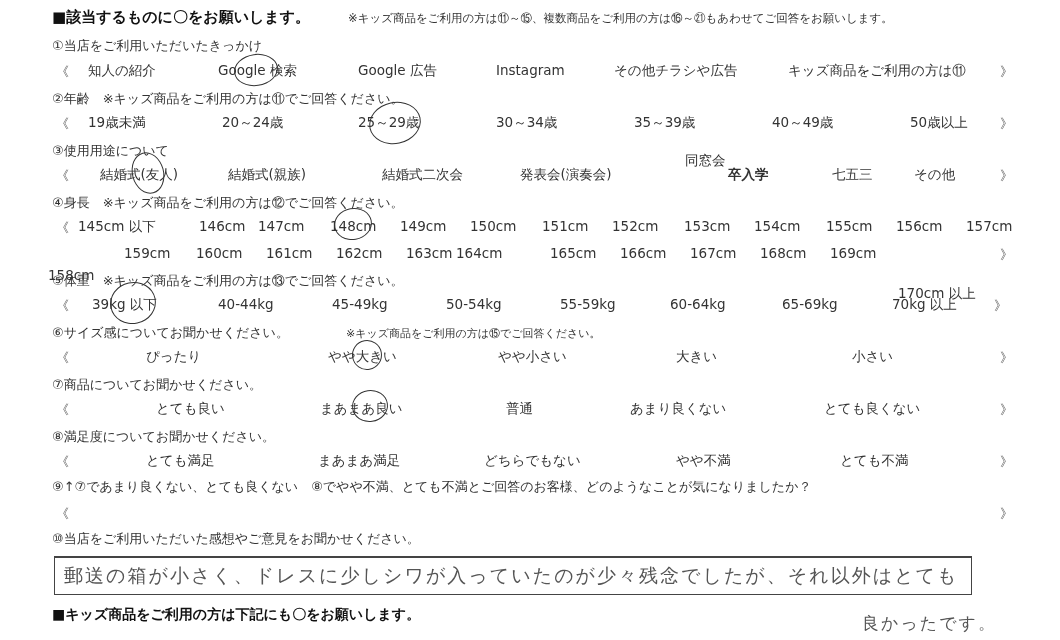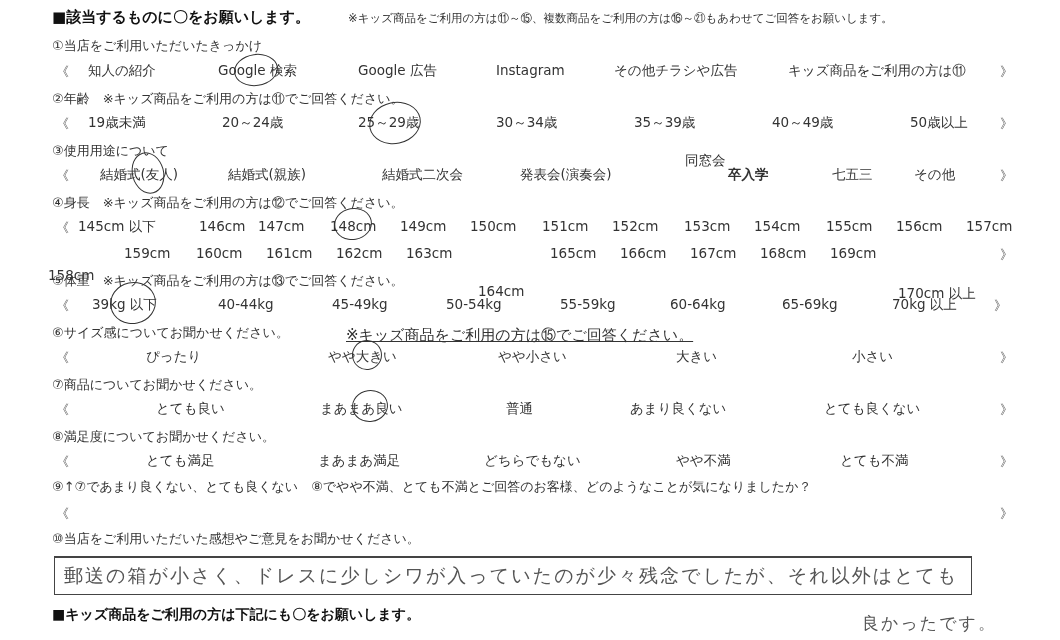--- a/index.html
+++ b/index.html
@@ -73,21 +73,21 @@
 <div class="abs opt" style="left:826px; top:218px;">155cm</div>
 <div class="abs opt" style="left:896px; top:218px;">156cm</div>
 <div class="abs opt" style="left:966px; top:218px;">157cm</div>
 
 <div class="abs opt" style="left:48px; top:245px;margin-top:22px;">158cm</div>
 <div class="abs opt" style="left:124px; top:245px;">159cm</div>
 <div class="abs opt" style="left:196px; top:245px;">160cm</div>
 <div class="abs opt" style="left:266px; top:245px;">161cm</div>
 <div class="abs opt" style="left:336px; top:245px;">162cm</div>
 <div class="abs opt" style="left:406px; top:245px;">163cm</div>
-<div class="abs opt" style="left:478px; top:245px;margin-top:38px;">164cm</div>
+<div class="abs opt" style="left:456px; top:245px;">164cm</div>
 <div class="abs opt" style="left:550px; top:245px;">165cm</div>
 <div class="abs opt" style="left:620px; top:245px;">166cm</div>
 <div class="abs opt" style="left:690px; top:245px;">167cm</div>
 <div class="abs opt" style="left:760px; top:245px;">168cm</div>
 <div class="abs opt" style="left:830px; top:245px;">169cm</div>
 <div class="abs opt" style="left:898px; top:245px;margin-top:40px;">170cm 以上</div>
 <div class="abs br" style="left:1000px; top:246px;">》</div>
 <div class="circle" style="left:334px; top:208px; width:36px; height:30px; transform:rotate(-10deg);"></div>
 
 <div class="abs q" style="left:52px; top:272px;">⑤体重　※キッズ商品をご利用の方は⑬でご回答ください。</div>
@@ -97,21 +97,21 @@
 <div class="abs opt" style="left:332px; top:296px;">45-49kg</div>
 <div class="abs opt" style="left:446px; top:296px;">50-54kg</div>
 <div class="abs opt" style="left:560px; top:296px;">55-59kg</div>
 <div class="abs opt" style="left:670px; top:296px;">60-64kg</div>
 <div class="abs opt" style="left:782px; top:296px;">65-69kg</div>
 <div class="abs opt" style="left:892px; top:296px;">70kg 以上</div>
 <div class="abs br" style="left:994px; top:297px;">》</div>
 <div class="circle" style="left:110px; top:282px; width:44px; height:40px; transform:rotate(-12deg);"></div>
 
 <div class="abs q" style="left:52px; top:324px;">⑥サイズ感についてお聞かせください。</div>
-<div class="abs note" style="left:346px; top:326px; font-size:15px;text-decoration:underline;">※キッズ商品をご利用の方は⑮でご回答ください。</div>
+<div class="abs note" style="left:346px; top:326px; font-size:11px;">※キッズ商品をご利用の方は⑮でご回答ください。</div>
 <div class="abs br" style="left:56px; top:349px;">《</div>
 <div class="abs opt" style="left:146px; top:348px;">ぴったり</div>
 <div class="abs opt" style="left:328px; top:348px;">やや大きい</div>
 <div class="abs opt" style="left:498px; top:348px;">やや小さい</div>
 <div class="abs opt" style="left:676px; top:348px;">大きい</div>
 <div class="abs opt" style="left:852px; top:348px;">小さい</div>
 <div class="abs br" style="left:1000px; top:349px;">》</div>
 <div class="circle" style="left:352px; top:340px; width:28px; height:28px; transform:rotate(-10deg);"></div>
 
 <div class="abs q" style="left:52px; top:376px;">⑦商品についてお聞かせください。</div>

